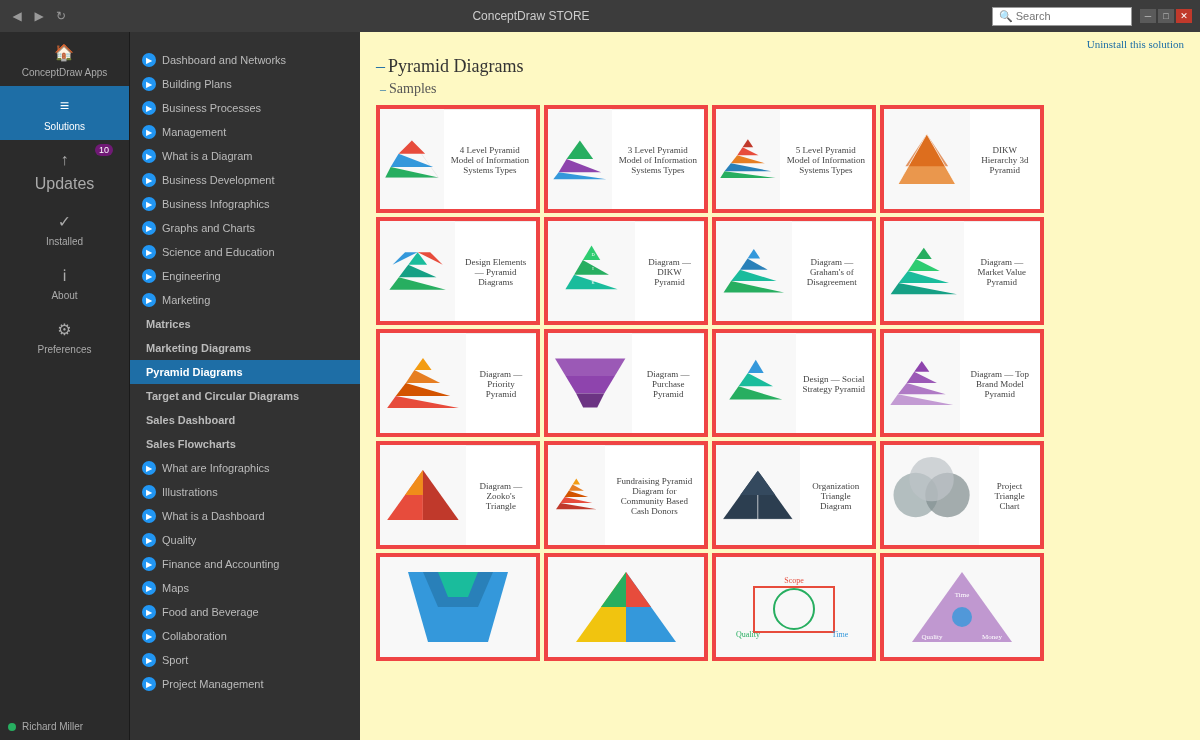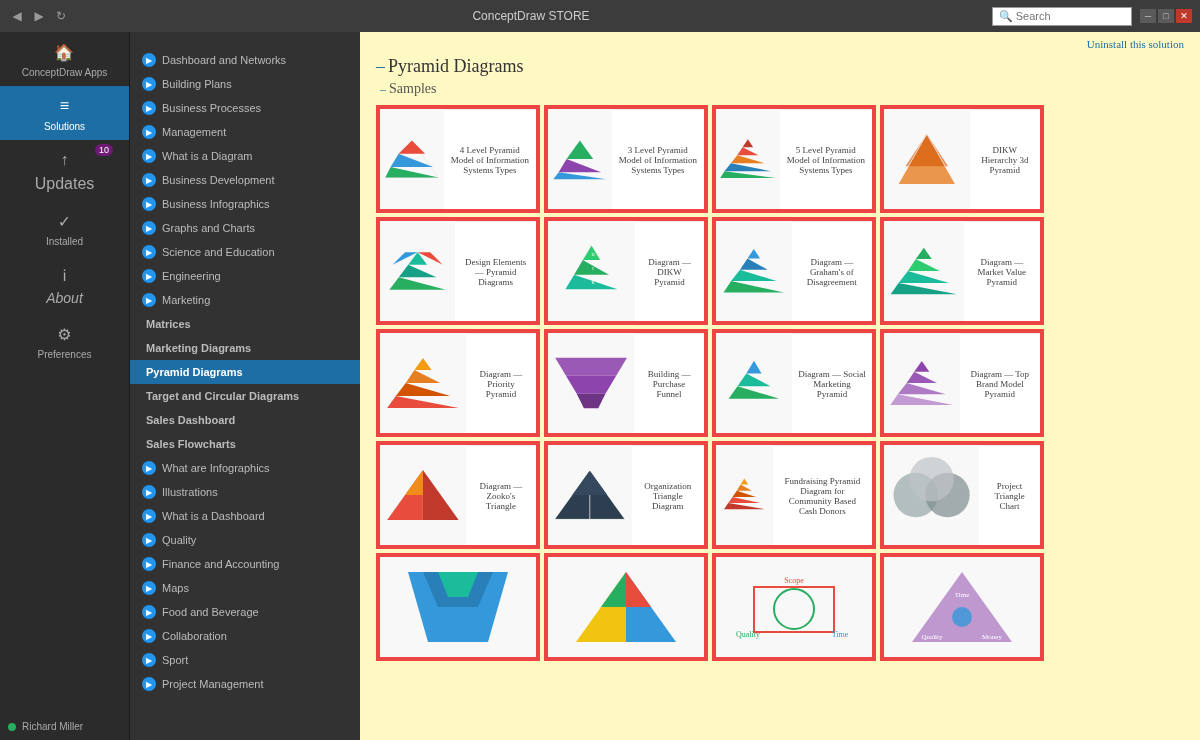--- a/index.html
+++ b/index.html
@@ -79,21 +79,21 @@
       <div class="icon">↑</div>
       <span style="text-align:left;font-size:16px;">Updates</span>
       <span style="position:absolute;top:4px;right:16px;background:#701a75;color:white;border-radius:8px;font-size:9px;padding:1px 4px;">10</span>
     </div>
     <div class="sidebar-item">
       <div class="icon">✓</div>
       <span style="text-align:center;font-size:10px;">Installed</span>
     </div>
     <div class="sidebar-item">
       <div class="icon">ℹ</div>
-      <span style="text-align:left;font-size:14px;font-style:italic;">About</span>
+      <span style="text-align:left;font-size:10px;">About</span>
     </div>
     <div class="sidebar-item">
       <div class="icon">⚙</div>
       <span style="text-align:center;font-size:10px;">Preferences</span>
     </div>
     <div class="sidebar-bottom" style="margin-top:auto;padding:8px;display:flex;align-items:center;gap:6px;">
       <div class="user-dot"></div>
       <span style="font-size:10px;color:#aaa;">Richard Miller</span>
     </div>
   </div>
@@ -315,31 +315,31 @@
         <div class="grid-item-label">Diagram — Priority Pyramid</div>
       </div>
       <div class="grid-item">
         <div class="grid-item-image">
           <svg width="120" height="80" viewBox="0 0 120 80">
             <polygon points="10,5 110,5 95,30 25,30" fill="#9b59b6"></polygon>
             <polygon points="25,30 95,30 80,55 40,55" fill="#8e44ad"></polygon>
             <polygon points="40,55 80,55 70,75 50,75" fill="#6c3483"></polygon>
           </svg>
         </div>
-        <div class="grid-item-label">Building — Purchase Funnel</div>
+        <div class="grid-item-label">Diagram — Purchase Pyramid</div>
       </div>
       <div class="grid-item">
         <div class="grid-item-image">
           <svg width="120" height="80" viewBox="0 0 120 80">
             <polygon points="60,5 48,25 72,25" fill="#3498db"></polygon>
             <polygon points="48,25 34,45 86,45" fill="#1abc9c"></polygon>
             <polygon points="34,45 20,65 100,65" fill="#27ae60"></polygon>
           </svg>
         </div>
-        <div class="grid-item-label">Diagram — Social Marketing Pyramid</div>
+        <div class="grid-item-label">Design — Social Strategy Pyramid</div>
       </div>
       <div class="grid-item">
         <div class="grid-item-image">
           <svg width="120" height="80" viewBox="0 0 120 80">
             <polygon points="60,5 48,22 72,22" fill="#8e44ad"></polygon>
             <polygon points="48,22 36,40 84,40" fill="#9b59b6"></polygon>
             <polygon points="36,40 22,58 98,58" fill="#af7ac5"></polygon>
             <polygon points="22,58 10,75 110,75" fill="#c39bd3"></polygon>
           </svg>
         </div>
@@ -348,44 +348,44 @@
       <div class="grid-item">
         <div class="grid-item-image">
           <svg width="120" height="80" viewBox="0 0 120 80">
             <polygon points="60,5 10,75 60,75" fill="#e74c3c"></polygon>
             <polygon points="60,5 60,75 110,75" fill="#c0392b"></polygon>
             <polygon points="60,5 35,40 60,40" fill="#f39c12" opacity="0.8"></polygon>
           </svg>
         </div>
         <div class="grid-item-label">Diagram — Zooko's Triangle</div>
       </div>
-      <div class="grid-item">
-        <div class="grid-item-image">
-          <svg width="120" height="80" viewBox="0 0 120 80">
-            <polygon points="60,5 10,75 110,75" fill="#2c3e50"></polygon>
-            <line x1="60" y1="5" x2="60" y2="75" stroke="white" stroke-width="1"></line>
-            <line x1="10" y1="75" x2="110" y2="75" stroke="white" stroke-width="1"></line>
-            <polygon points="60,5 35,40 85,40" fill="#34495e"></polygon>
-          </svg>
-        </div>
-        <div class="grid-item-label">Organization Triangle Diagram</div>
-      </div>
-
       <div class="grid-item">
         <div class="grid-item-image">
           <svg width="120" height="80" viewBox="0 0 120 80">
             <polygon points="60,5 52,18 68,18" fill="#f39c12"></polygon>
             <polygon points="52,18 44,31 76,31" fill="#e67e22"></polygon>
             <polygon points="44,31 35,44 85,44" fill="#d35400"></polygon>
             <polygon points="35,44 26,57 94,57" fill="#e74c3c"></polygon>
             <polygon points="26,57 17,70 103,70" fill="#c0392b"></polygon>
           </svg>
         </div>
         <div class="grid-item-label">Fundraising Pyramid Diagram for Community Based Cash Donors</div>
       </div>
+
+      <div class="grid-item">
+        <div class="grid-item-image">
+          <svg width="120" height="80" viewBox="0 0 120 80">
+            <polygon points="60,5 10,75 110,75" fill="#2c3e50"></polygon>
+            <line x1="60" y1="5" x2="60" y2="75" stroke="white" stroke-width="1"></line>
+            <line x1="10" y1="75" x2="110" y2="75" stroke="white" stroke-width="1"></line>
+            <polygon points="60,5 35,40 85,40" fill="#34495e"></polygon>
+          </svg>
+        </div>
+        <div class="grid-item-label">Organization Triangle Diagram</div>
+      </div>
       <div class="grid-item">
         <div class="grid-item-image">
           <svg width="120" height="80" viewBox="0 0 120 80">
             <circle cx="40" cy="40" r="28" fill="#95a5a6" opacity="0.7"></circle>
             <circle cx="80" cy="40" r="28" fill="#7f8c8d" opacity="0.7"></circle>
             <circle cx="60" cy="20" r="28" fill="#bdc3c7" opacity="0.7"></circle>
           </svg>
         </div>
         <div class="grid-item-label">Project Triangle Chart</div>
       </div>

